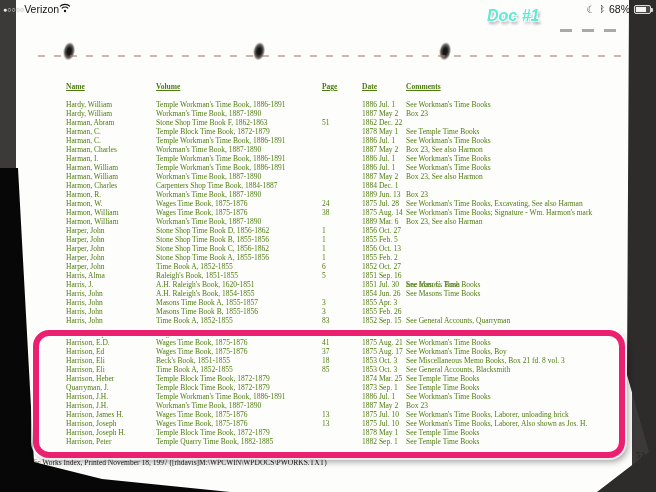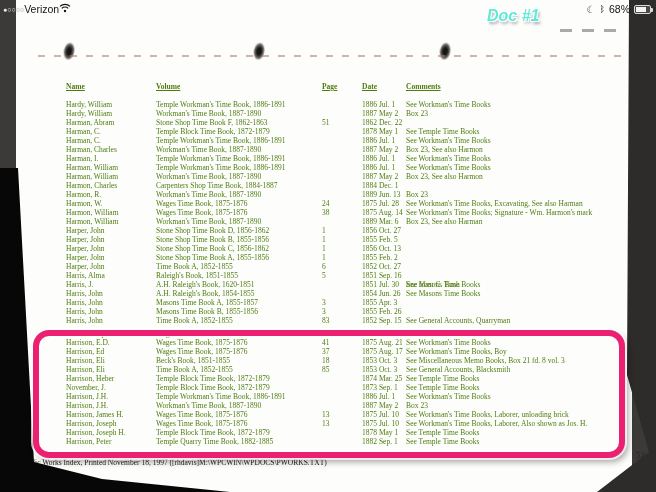--- a/index.html
+++ b/index.html
@@ -446,21 +446,21 @@
             <span class="c-volume">Temple Block Time Book, 1872-1879</span>
             <span class="c-page"></span>
             <span class="c-date">1874 Mar. 25</span>
             <span class="c-comments">See Temple Time Books</span>
           </div>
           <div class="cmt2"></div>
         </div>
 
         <div class="row">
           <div class="row-inner">
-            <span class="c-name">November, J.</span>
+            <span class="c-name">Quarryman, J.</span>
             <span class="c-volume">Temple Block Time Book, 1872-1879</span>
             <span class="c-page"></span>
             <span class="c-date">1873 Sep. 1</span>
             <span class="c-comments">See Temple Time Books</span>
           </div>
           <div class="cmt2"></div>
         </div>
 
         <div class="row">
           <div class="row-inner">

